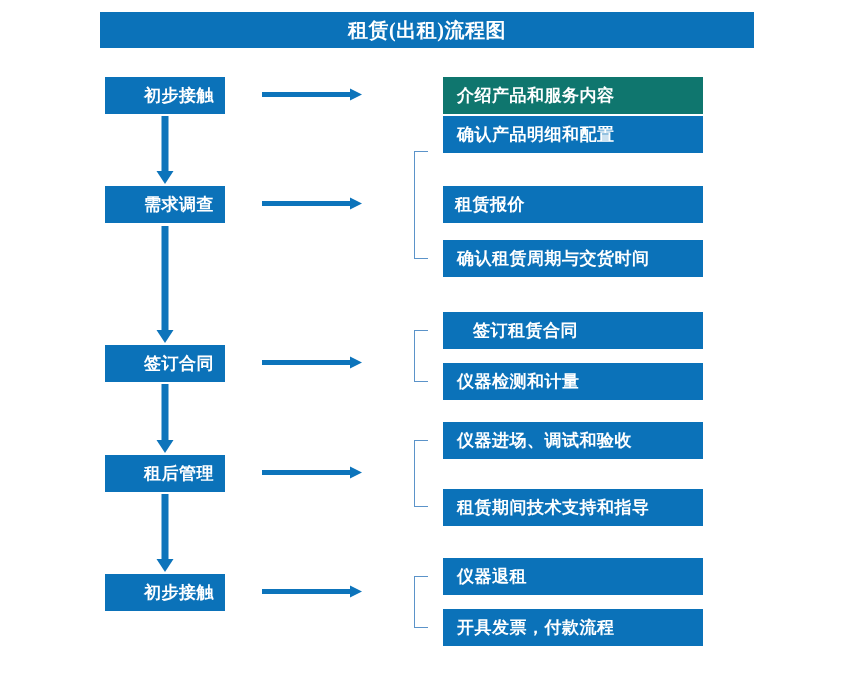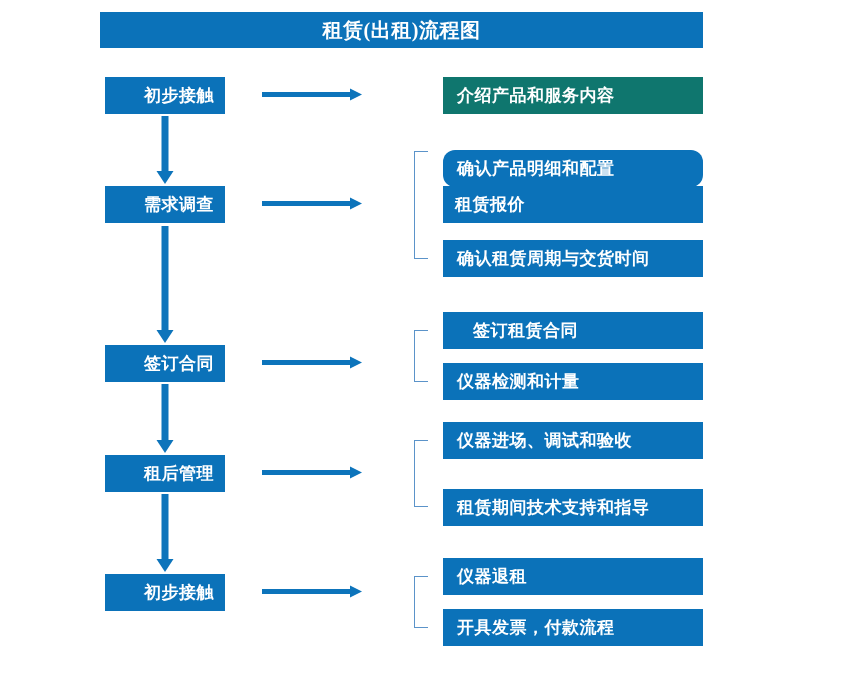--- a/index.html
+++ b/index.html
@@ -27,21 +27,21 @@
     font-weight: bold;
     display: flex;
     align-items: center;
     box-sizing: border-box;
     letter-spacing: 0.5px;
     line-height: 1;
   }
   .title-bar {
     left: 100px;
     top: 12px;
-    width: 603px;
+    width: 654px;
     height: 36px;
     justify-content: center;
     font-size: 20px;
   }
   .stage-box {
     width: 120px;
     height: 37px;
     justify-content: center;
     font-size: 17px;
     padding-left: 28px;
@@ -80,21 +80,21 @@
 
   <div id="stages-layer">
       <div class="box stage-box" style="left: 105px; top: 77px; background: rgb(11, 114, 185); color: rgb(255, 255, 255);">初步接触</div>
       <div class="box stage-box" style="left: 105px; top: 186px; background: rgb(11, 114, 185); color: rgb(255, 255, 255);">需求调查</div>
       <div class="box stage-box" style="left: 105px; top: 345px; background: rgb(11, 114, 185); color: rgb(255, 255, 255);">签订合同</div>
       <div class="box stage-box" style="left: 105px; top: 455px; background: rgb(11, 114, 185); color: rgb(255, 255, 255);">租后管理</div>
       <div class="box stage-box" style="left: 105px; top: 574px; background: rgb(11, 114, 185); color: rgb(255, 255, 255);">初步接触</div>
     </div>
   <div id="details-layer">
       <div class="box detail-box" style="left: 443px; top: 77px; background: #0f766e; color: rgb(255, 255, 255);">介绍产品和服务内容</div>
-      <div class="box detail-box" style="left: 443px; top: 150px; background: rgb(11, 114, 185); color: rgb(255, 255, 255); border-radius: 12px;">确认产品明细和配置</div>
+      <div class="box detail-box" style="left: 443px; top: 116px; background: rgb(11, 114, 185); color: rgb(255, 255, 255);">确认产品明细和配置</div>
       <div class="box detail-box" style="left: 443px; top: 186px; background: rgb(11, 114, 185); color: rgb(255, 255, 255); padding-left: 12px;">租赁报价</div>
       <div class="box detail-box" style="left: 443px; top: 240px; background: rgb(11, 114, 185); color: rgb(255, 255, 255);">确认租赁周期与交货时间</div>
       <div class="box detail-box" style="left: 443px; top: 312px; background: rgb(11, 114, 185); color: rgb(255, 255, 255); padding-left: 30px;">签订租赁合同</div>
       <div class="box detail-box" style="left: 443px; top: 363px; background: rgb(11, 114, 185); color: rgb(255, 255, 255);">仪器检测和计量</div>
       <div class="box detail-box" style="left: 443px; top: 422px; background: rgb(11, 114, 185); color: rgb(255, 255, 255);">仪器进场、调试和验收</div>
       <div class="box detail-box" style="left: 443px; top: 489px; background: rgb(11, 114, 185); color: rgb(255, 255, 255);">租赁期间技术支持和指导</div>
       <div class="box detail-box" style="left: 443px; top: 558px; background: rgb(11, 114, 185); color: rgb(255, 255, 255);">仪器退租</div>
       <div class="box detail-box" style="left: 443px; top: 609px; background: rgb(11, 114, 185); color: rgb(255, 255, 255);">开具发票，付款流程</div>
     </div>
   <div id="harrows-layer">

